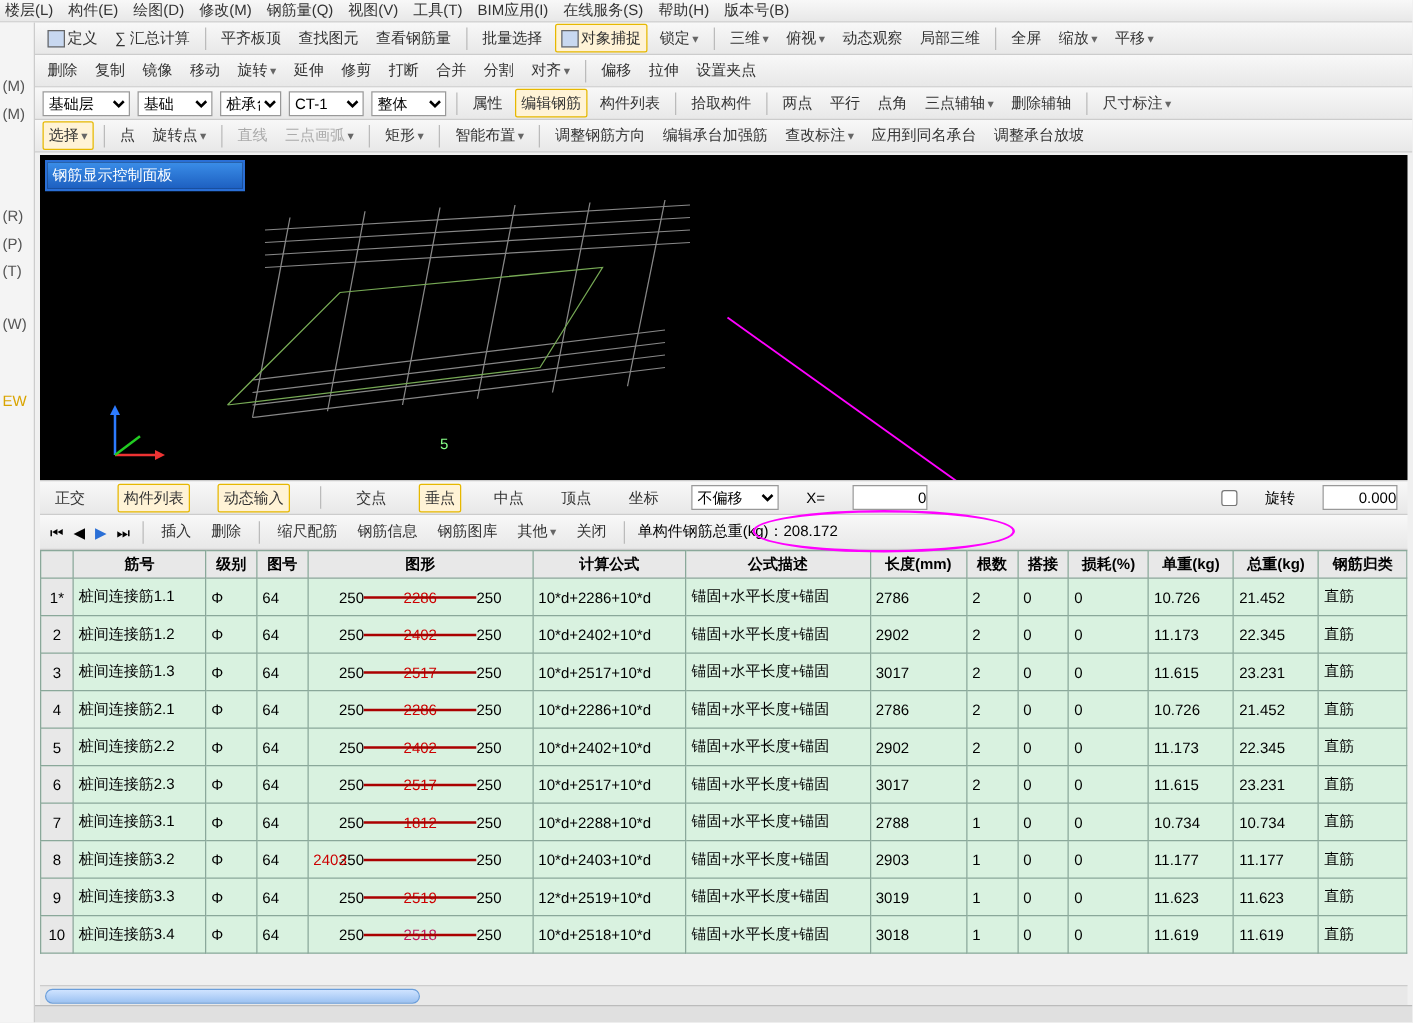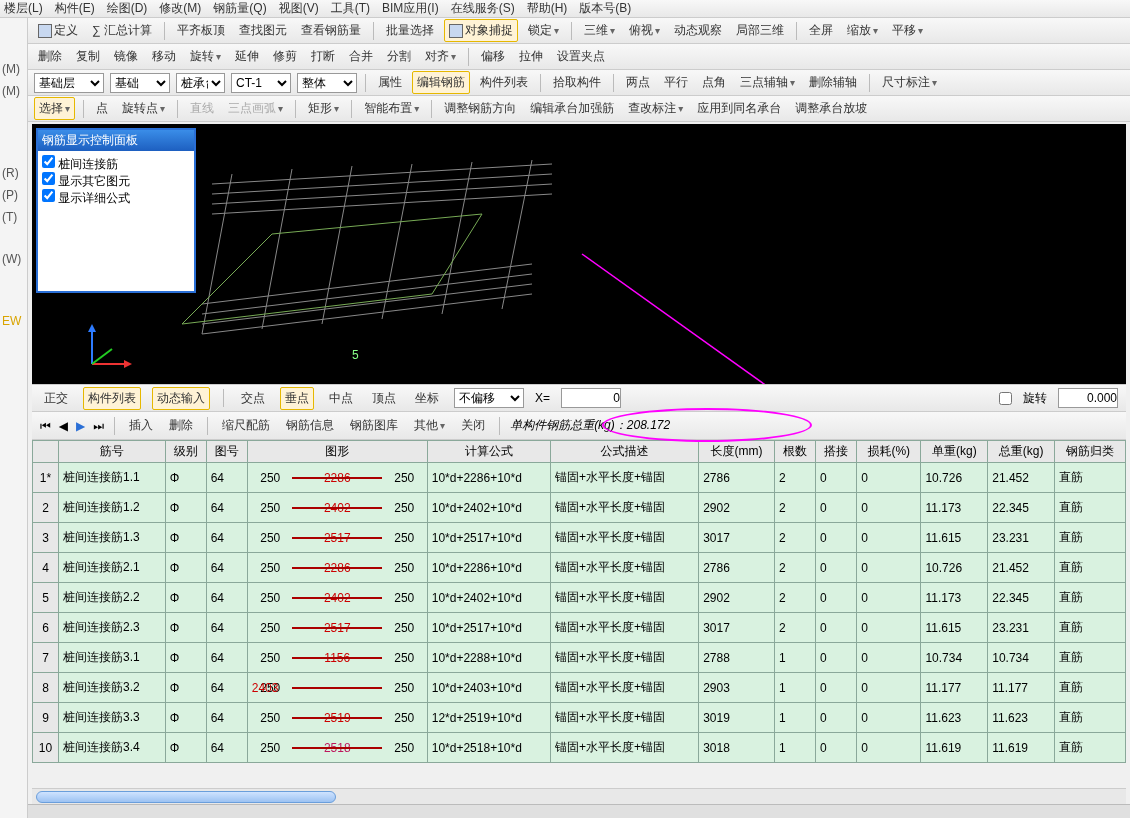--- a/index.html
+++ b/index.html
@@ -15,38 +15,38 @@
 .main { display:flex; height:calc(100% - 18px); }
 .leftcol { width:28px; background:#f4f4f4; border-right:1px solid #ccc; font-size:11px; color:#555; padding-top:40px;}
 .leftcol div{padding:4px 2px;}
 .rightarea { flex:1; display:flex; flex-direction:column; overflow:hidden;}
 .viewport { position:relative; height:260px; background:#000; margin:2px 4px 0 4px; overflow:hidden;}
 .panel { position:absolute; left:4px; top:4px; width:160px; background:#fff; border:2px solid #2a6fd6; font-size:12px;}
 .panel-title{background:linear-gradient(#3a8de8,#1d5fc0);color:#fff;padding:2px 4px;}
 .panel-body{padding:4px;height:140px;}
 .panel-body label{display:block;line-height:16px;}
 .axes{position:absolute;left:50px;bottom:10px;}
-.statusbar{background:linear-gradient(#f8f8f8,#e8e8e8);height:28px;display:flex;align-items:center;gap:11px;padding:0 8px;border-top:1px solid #ccc;border-bottom:1px solid #ccc;margin:0 4px;}
+.statusbar{background:linear-gradient(#f8f8f8,#e8e8e8);height:28px;display:flex;align-items:center;gap:22px;padding:0 8px;border-top:1px solid #ccc;border-bottom:1px solid #ccc;margin:0 4px;}
 .navbar{background:linear-gradient(#f8f8f8,#e8e8e8);height:28px;display:flex;align-items:center;gap:8px;padding:0 8px;border-bottom:1px solid #ccc;margin:0 4px;position:relative;}
 .ellipse{position:absolute;border:2px solid #f0f;border-radius:50%;width:210px;height:34px;left:570px;top:-4px;pointer-events:none;}
 .arrow-svg{position:absolute;pointer-events:none;}
 .grid-wrap{flex:1;overflow:auto;margin:0 4px;}
 table.grid{border-collapse:collapse;width:100%;background:#d9f2e0;}
 table.grid th,table.grid td{border:1px solid #8aa89a;padding:2px 4px;text-align:left;height:30px;font-size:12px;white-space:nowrap;}
-table.grid th{background:#e8e8e8;text-align:center;font-weight:normal;height:18px;}
+table.grid th{background:#e8e8e8;text-align:center;font-weight:bold;height:18px;}
 table.grid td.rownum{background:#e8e8e8;text-align:center;width:26px;}
 .shape-cell{position:relative;width:180px;}
-.shape-line{display:flex;align-items:center;justify-content:center;gap:12px;}
+.shape-line{display:flex;align-items:center;justify-content:center;gap:0;}
 .shape-line .seg{border-bottom:2px solid #a00;width:90px;position:relative;}
 .shape-line .end{color:#000;}
 .hscroll{height:16px;background:#e8e8e8;border-top:1px solid #ccc;position:relative;margin:0 4px;}
 .hscroll .thumb{position:absolute;left:4px;top:2px;height:12px;width:300px;background:linear-gradient(#cfe3ff,#9cc2f2);border:1px solid #6a9edb;border-radius:6px;}
 .footer{height:14px;background:#e0e0e0;border-top:1px solid #bbb;}
 .icn-box{width:14px;height:14px;background:#c8d8f0;border:1px solid #666;display:inline-block;}
-.kg-total{color:#000;font-style:italic;}
+.kg-total{color:#000;}
 </style>
 </head>
 <body>
 
 <div class="menubar">
   <span>楼层(L)</span>
   <span>构件(E)</span>
   <span>绘图(D)</span>
   <span>修改(M)</span>
   <span>钢筋量(Q)</span>
@@ -283,25 +283,20 @@
   </svg>
   <svg class="axes" width="60" height="50">
     <line x1="10" y1="40" x2="10" y2="5" stroke="#2d7bff" stroke-width="2"></line>
           <polygon points="10,0 6,8 14,8" fill="#2d7bff"></polygon>
     <line x1="10" y1="40" x2="45" y2="40" stroke="#e33" stroke-width="2"></line>
           <polygon points="50,40 42,36 42,44" fill="#e33"></polygon>
     <line x1="10" y1="40" x2="30" y2="25" stroke="#2c2" stroke-width="2"></line>
   </svg>
   <div class="panel">
     <div class="panel-title">钢筋显示控制面板</div>
-    <div class="panel-body">
-      <label><input type="checkbox" checked="" style=""> <span>桩间连接筋</span></label>
-      <label><input type="checkbox" checked="" style=""> <span>显示其它图元</span></label>
-      <label><input type="checkbox" checked="" style=""> <span>显示详细公式</span></label>
-    </div>
   </div>
   
   <svg class="arrow-svg" style="left:540px;top:120px" width="260" height="170">
     <line x1="10" y1="10" x2="220" y2="160" stroke="#f0f" stroke-width="1.5"></line>
     <polygon points="220,160 208,150 214,145" fill="#f0f"></polygon>
   </svg>
 </div>
 
 <div class="statusbar">
   <span class="tb-item">正交</span>
@@ -506,21 +501,21 @@
               <td class="rownum">7</td>
               <td>桩间连接筋3.1</td>
               <td>Φ</td>
               <td>64</td>
               <td class="shape-cell">
                 <div class="shape-line">
                   <span class="end">250</span>
                   <span class="seg"></span>
                   <span class="end">250</span>
                 </div>
-                <div style="text-align:center;color:#c00;margin-top:-14px">1156</div>
+                <div style="text-align:center;color:#c00;margin-top:-14px">1812</div>
               </td>
               <td>10*d+2288+10*d</td>
               <td>锚固+水平长度+锚固</td>
               <td>2788</td>
               <td>1</td>
               <td>0</td>
               <td>0</td>
               <td>10.734</td>
               <td>10.734</td>
               <td>直筋</td>

